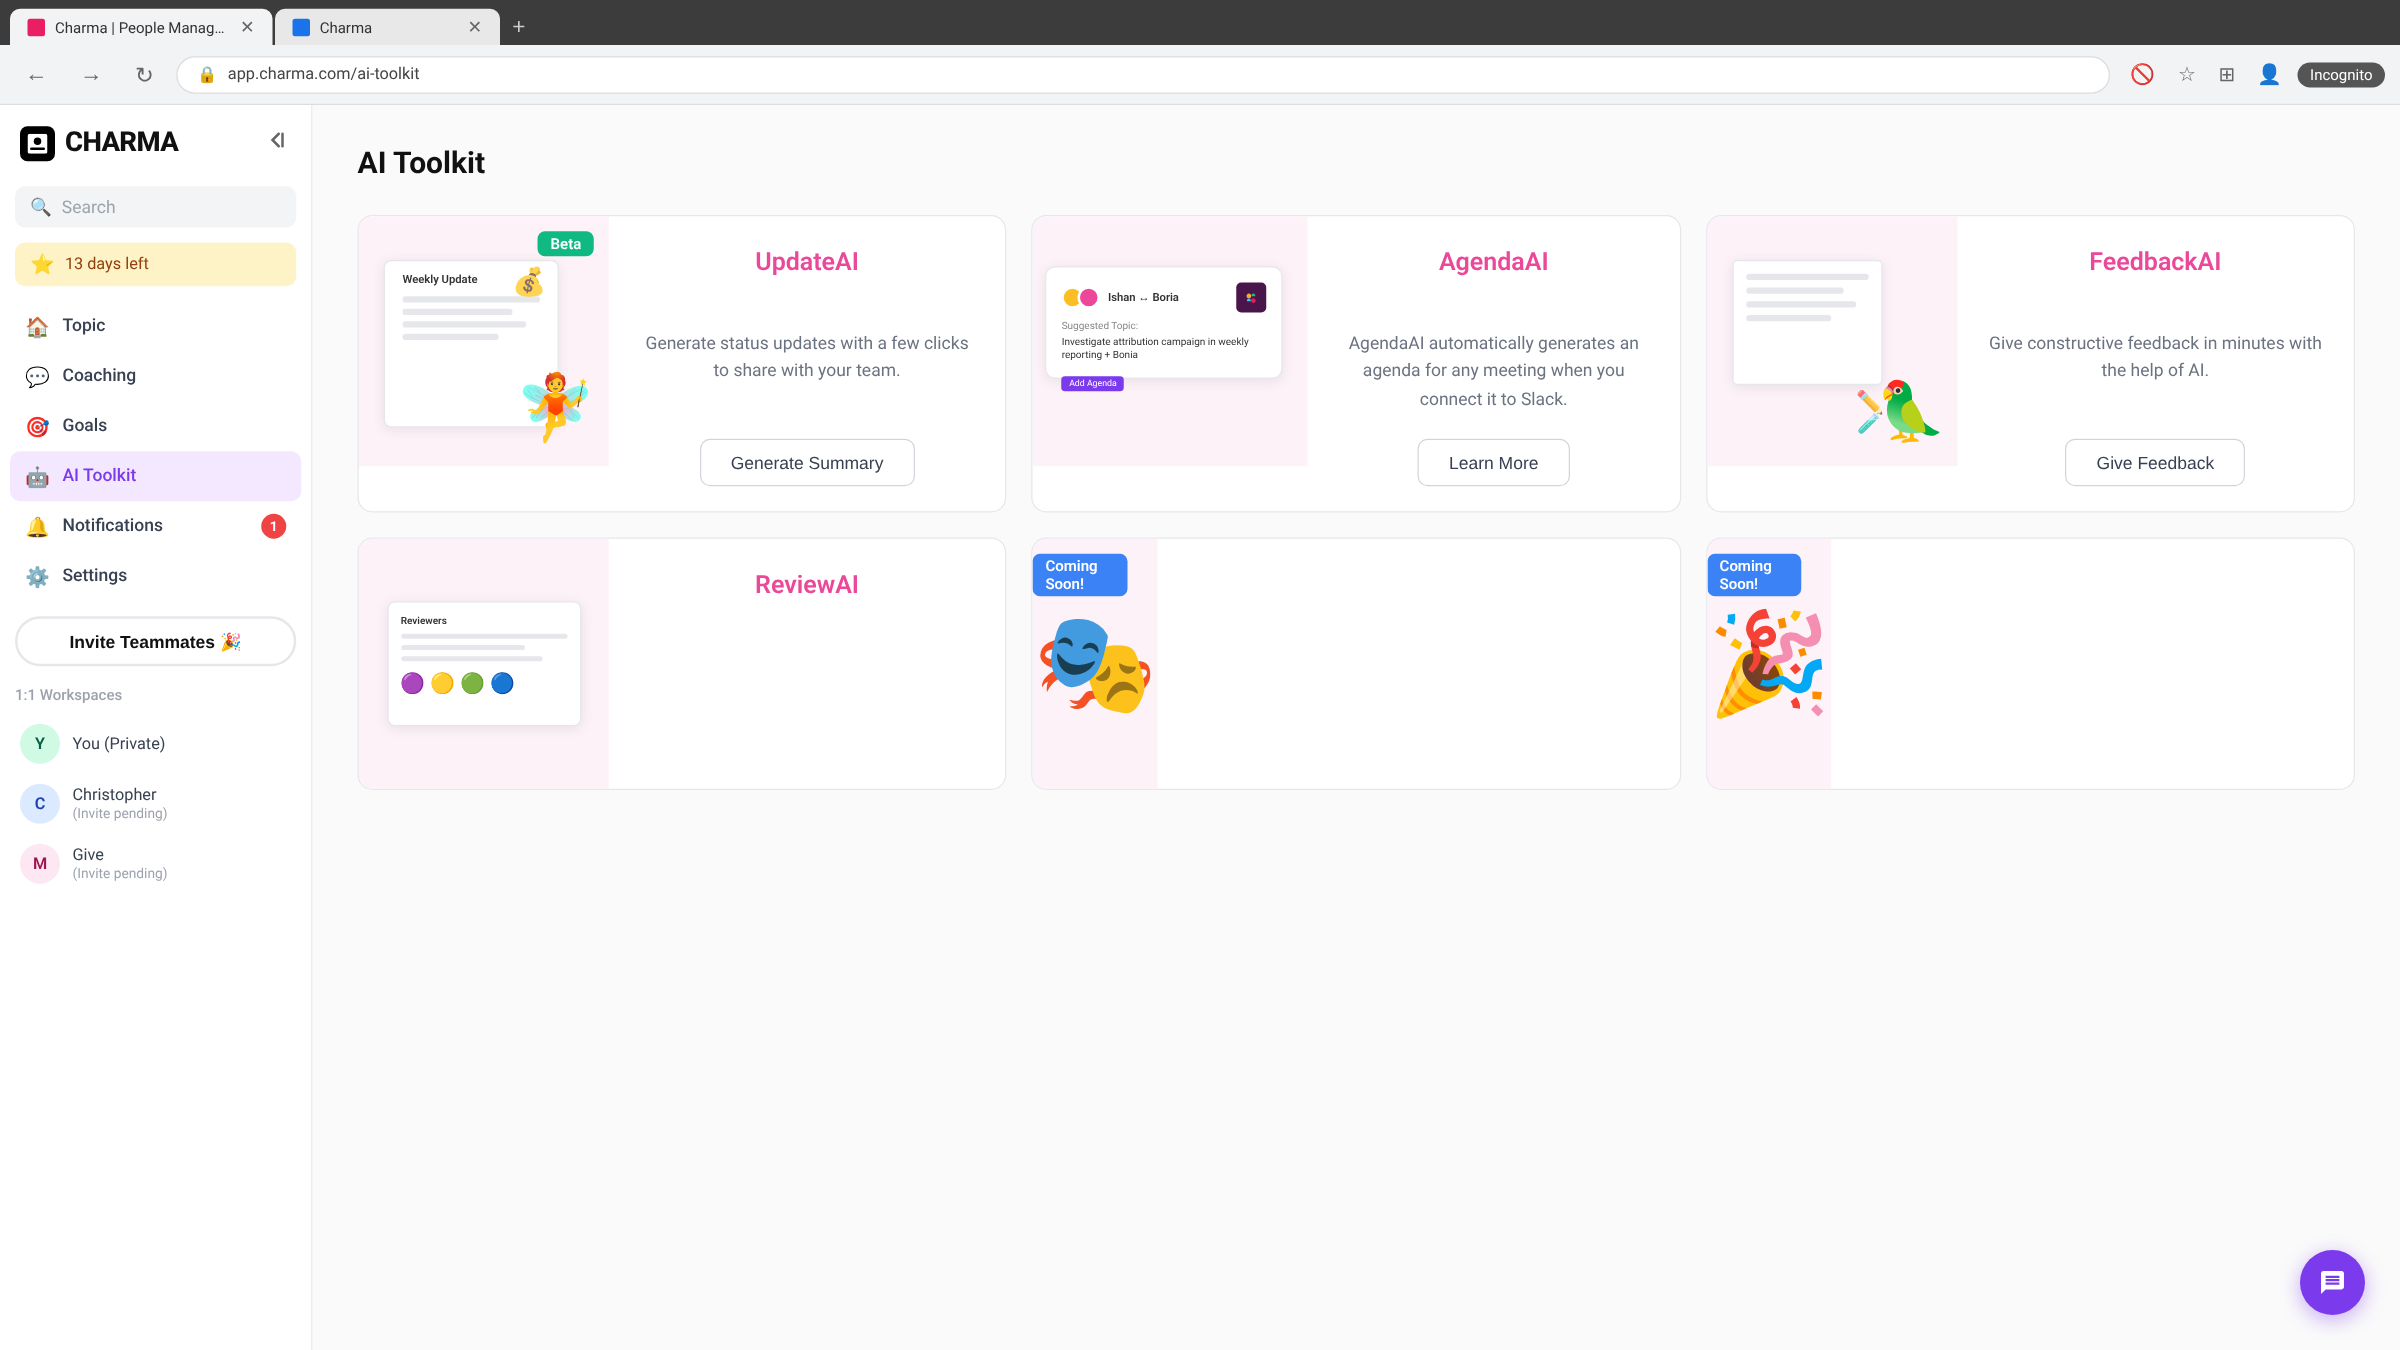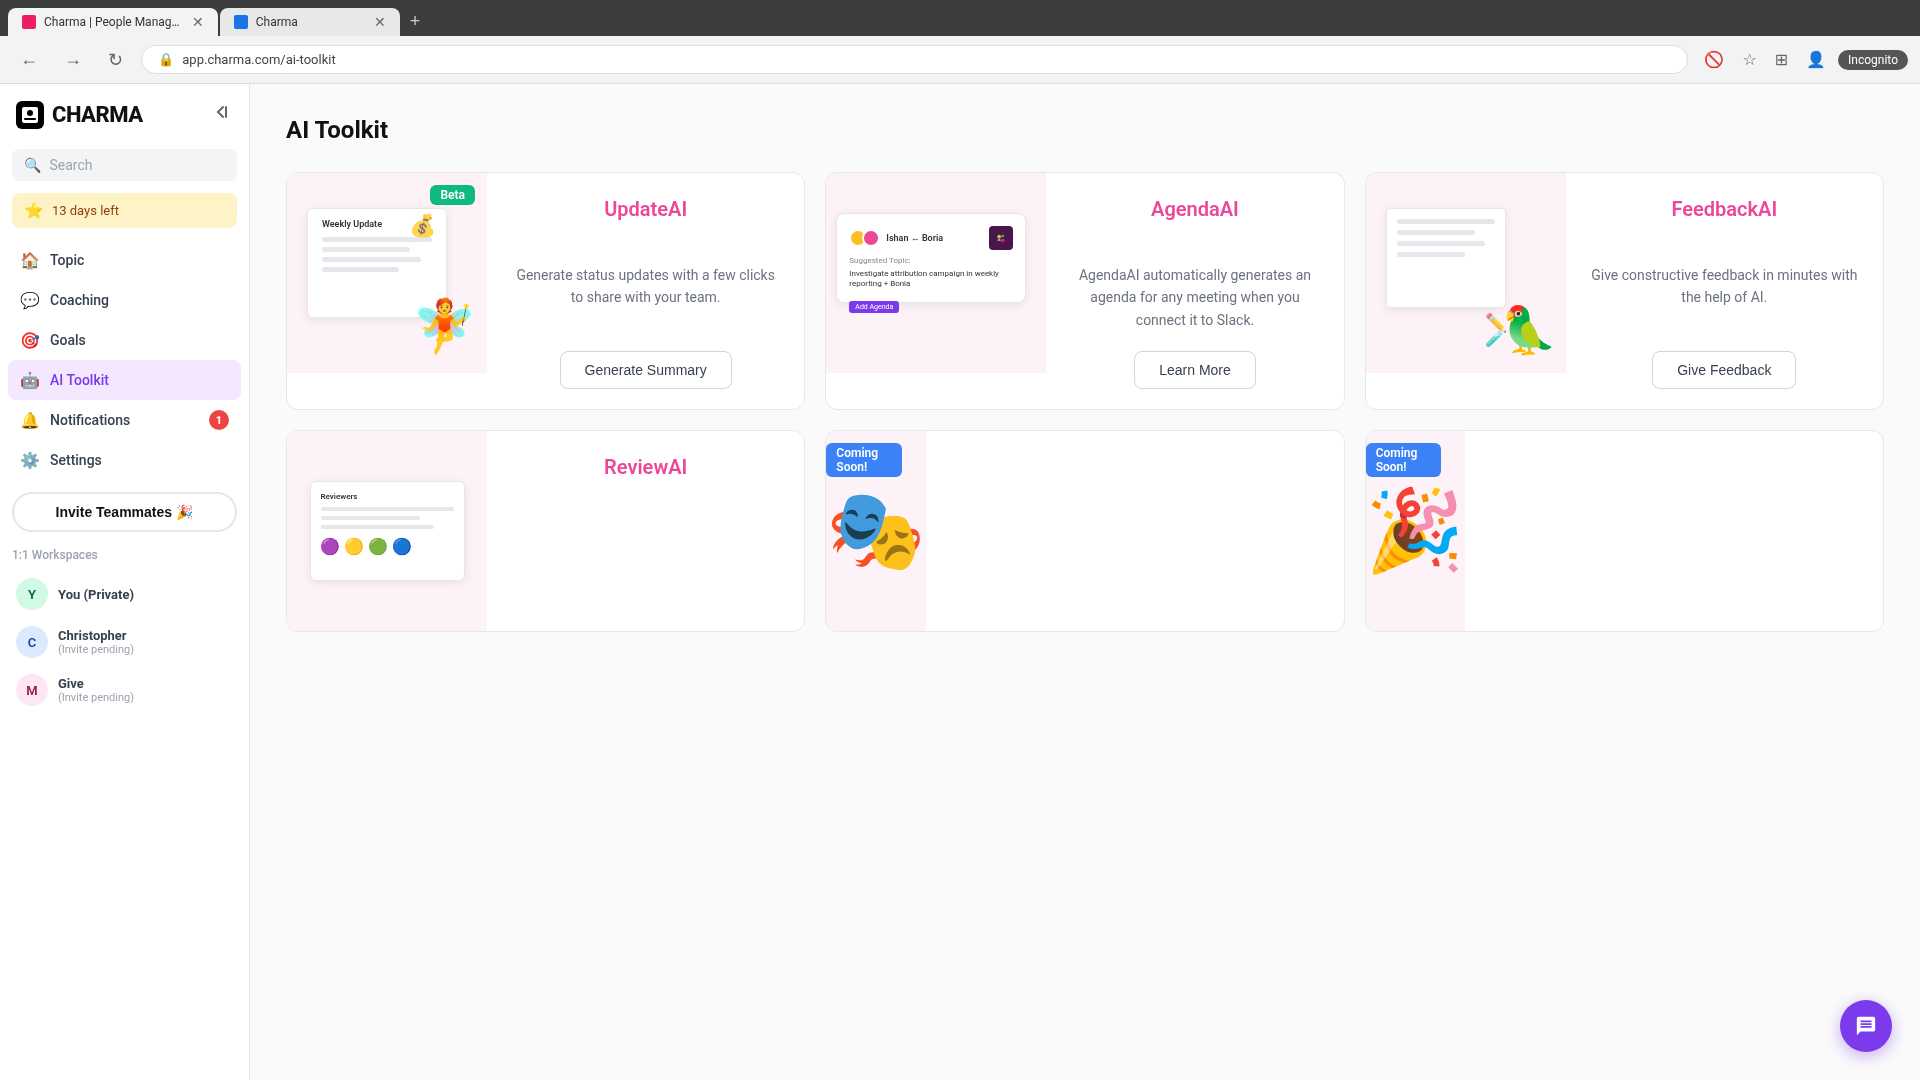--- a/index.html
+++ b/index.html
@@ -48,21 +48,21 @@
     .nav-badge { background: #ef4444; color: #fff; border-radius: 50%; width: 20px; height: 20px; display: flex; align-items: center; justify-content: center; font-size: 11px; font-weight: bold; margin-left: auto; }
 
     .invite-btn { margin: 8px 12px; background: #fff; border: 2px solid #e5e7eb; border-radius: 24px; padding: 10px 16px; font-size: 14px; font-weight: 600; cursor: pointer; color: #111; display: flex; align-items: center; gap: 8px; justify-content: center; }
 
     .workspace-section { padding: 8px 12px; }
     .workspace-label { font-size: 12px; color: #9ca3af; font-weight: 500; margin-bottom: 8px; }
     .workspace-item { display: flex; align-items: center; gap: 10px; padding: 8px 4px; cursor: pointer; border-radius: 6px; }
     .avatar { width: 32px; height: 32px; border-radius: 50%; background: #e5e7eb; display: flex; align-items: center; justify-content: center; font-size: 13px; font-weight: 600; color: #555; flex-shrink: 0; }
     .avatar.you { background: #d1fae5; color: #065f46; }
     .workspace-info { flex: 1; }
-    .workspace-name { font-size: 13px; font-weight: 700; color: #374151; }
+    .workspace-name { font-size: 13px; font-weight: 400; color: #374151; }
     .workspace-sub { font-size: 11px; color: #9ca3af; }
 
     
     .main-content { flex: 1; overflow-y: auto; background: #fafafa; padding: 32px 36px; }
     .page-title { font-size: 24px; font-weight: 700; color: #111; margin-bottom: 28px; }
 
     
     .toolkit-grid { display: grid; grid-template-columns: repeat(3, 1fr); gap: 20px; }
     .toolkit-card { background: #fff; border-radius: 12px; border: 1px solid #e5e7eb; overflow: hidden; display: flex; }
     .card-image { height: 200px; background: #fdf2f8; display: flex; align-items: center; justify-content: center; position: relative; }
@@ -209,21 +209,21 @@
   <main class="main-content">
     <h1 class="page-title">AI Toolkit</h1>
 
     <div class="toolkit-grid">
 
       <div class="toolkit-card">
         <div class="card-image pink-bg">
           <span class="beta-badge">Beta</span>
 
           <div style="position:relative;width:200px;height:160px;display:flex;align-items:center;justify-content:center;">
-            <div style="background:#fff;border:1px solid #e5e7eb;border-radius:6px;padding:10px 14px;width:140px;height:110px;box-shadow:0 2px 10px rgba(0,0,0,0.08);position:absolute;left:20px;top:15px;">
+            <div style="background:#fff;border:1px solid #e5e7eb;border-radius:6px;padding:10px 14px;width:140px;height:134px;box-shadow:0 2px 10px rgba(0,0,0,0.08);position:absolute;left:20px;top:15px;">
               <div style="font-size:9px;font-weight:600;color:#333;margin-bottom:8px;">Weekly Update</div>
               <div style="height:5px;background:#e5e7eb;border-radius:3px;margin-bottom:5px;"></div>
               <div style="height:5px;background:#e5e7eb;border-radius:3px;margin-bottom:5px;width:80%;"></div>
               <div style="height:5px;background:#e5e7eb;border-radius:3px;margin-bottom:5px;width:90%;"></div>
               <div style="height:5px;background:#e5e7eb;border-radius:3px;width:70%;"></div>
             </div>
             <div style="position:absolute;right:10px;bottom:0px;font-size:52px;line-height:1;">🧚</div>
             <div style="position:absolute;right:50px;top:20px;font-size:22px;opacity:0.8;">💰</div>
           </div>
         </div>

